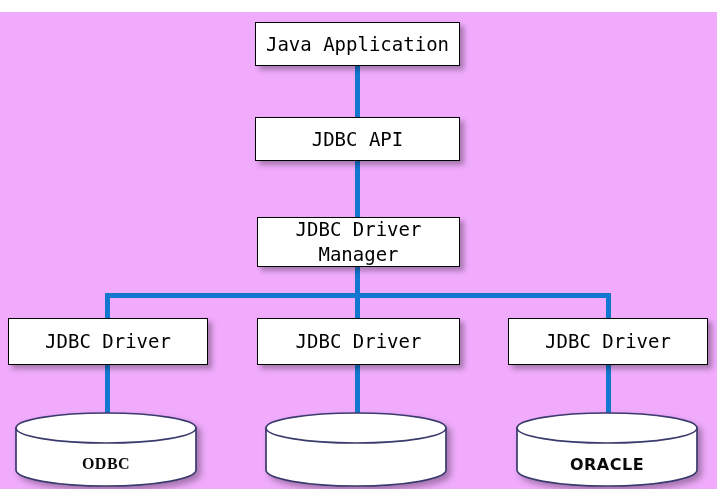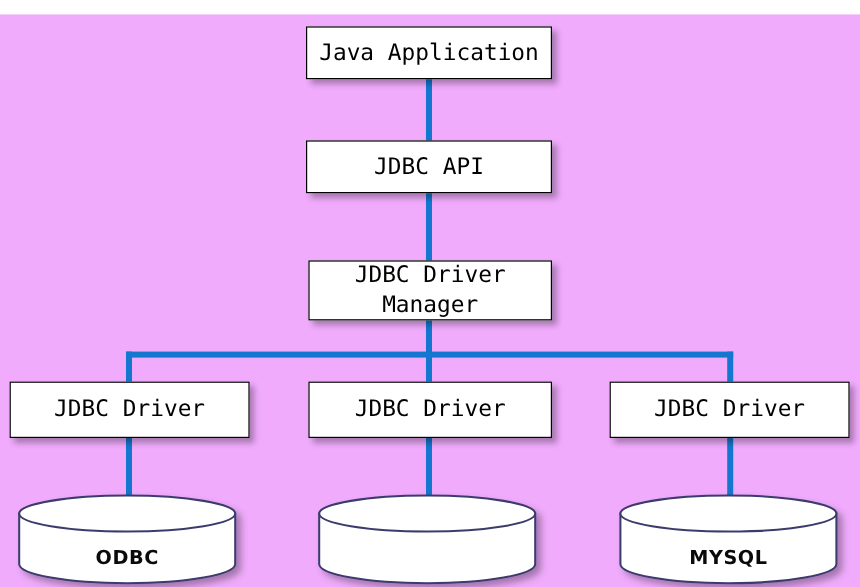--- a/index.html
+++ b/index.html
@@ -130,21 +130,21 @@
       <defs>
         <filter id="sh1" x="-20%" y="-20%" width="150%" height="150%">
           <feDropShadow dx="4" dy="4" stdDeviation="3" flood-color="#000000" flood-opacity="0.32"></feDropShadow>
         </filter>
       </defs>
       <g filter="url(#sh1)">
         <path d="M2,16 L2,58 A90,16 0 0 0 182,58 L182,16 Z" fill="#ffffff" stroke="#3b3b6d" stroke-width="1.7"></path>
         <ellipse cx="92" cy="16" rx="90" ry="15" fill="#ffffff" stroke="#3b3b6d" stroke-width="1.7"></ellipse>
       </g>
     </svg>
-    <span class="cyl-label" style="top:43px;">ODBC</span>
+    <span class="cyl-label" style="top:43px;font-family:Liberation Serif, serif;">ODBC</span>
   </div>
 
   <div class="cyl" style="left:264px; top:400px; width:184px; height:74px;">
     <svg width="184" height="74" viewBox="0 0 184 74">
       <defs>
         <filter id="sh2" x="-20%" y="-20%" width="150%" height="150%">
           <feDropShadow dx="4" dy="4" stdDeviation="3" flood-color="#000000" flood-opacity="0.32"></feDropShadow>
         </filter>
       </defs>
       <g filter="url(#sh2)">
@@ -159,16 +159,16 @@
       <defs>
         <filter id="sh3" x="-20%" y="-20%" width="150%" height="150%">
           <feDropShadow dx="4" dy="4" stdDeviation="3" flood-color="#000000" flood-opacity="0.32"></feDropShadow>
         </filter>
       </defs>
       <g filter="url(#sh3)">
         <path d="M2,16 L2,58 A90,16 0 0 0 182,58 L182,16 Z" fill="#ffffff" stroke="#3b3b6d" stroke-width="1.7"></path>
         <ellipse cx="92" cy="16" rx="90" ry="15" fill="#ffffff" stroke="#3b3b6d" stroke-width="1.7"></ellipse>
       </g>
     </svg>
-    <span class="cyl-label" style="top:43px;">MYSQL</span>
+    <span class="cyl-label" style="top:43px;">ORACLE</span>
   </div>
 
 </div>
 
 </body></html>

